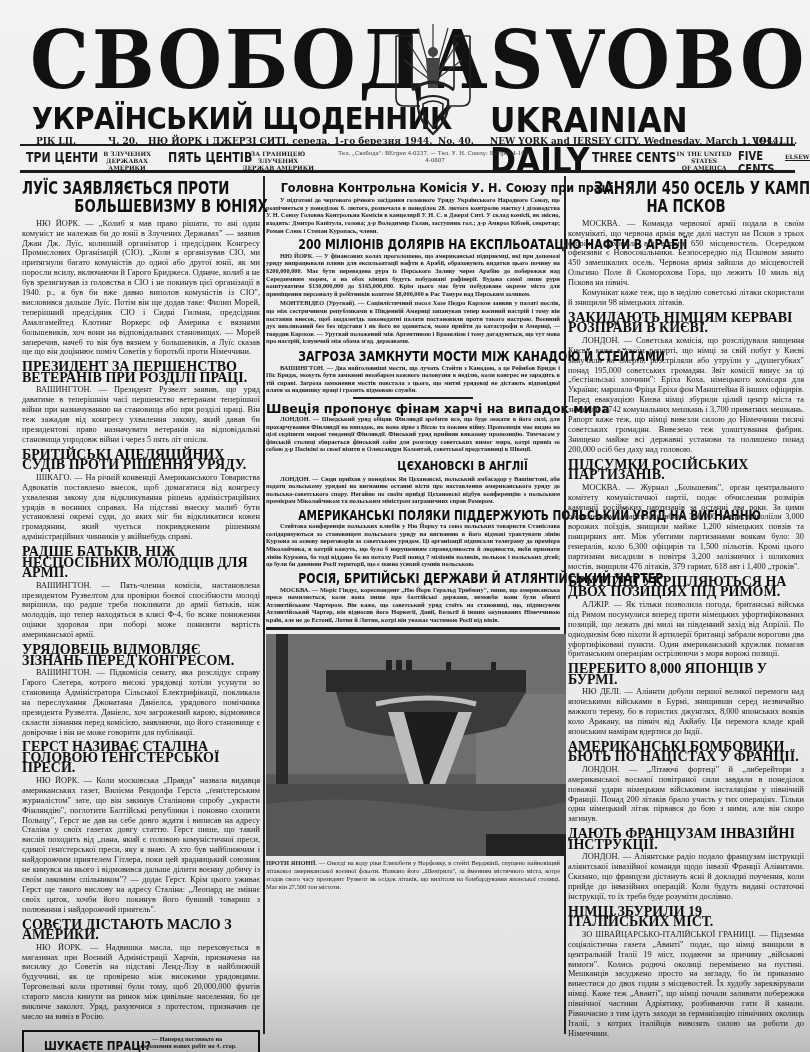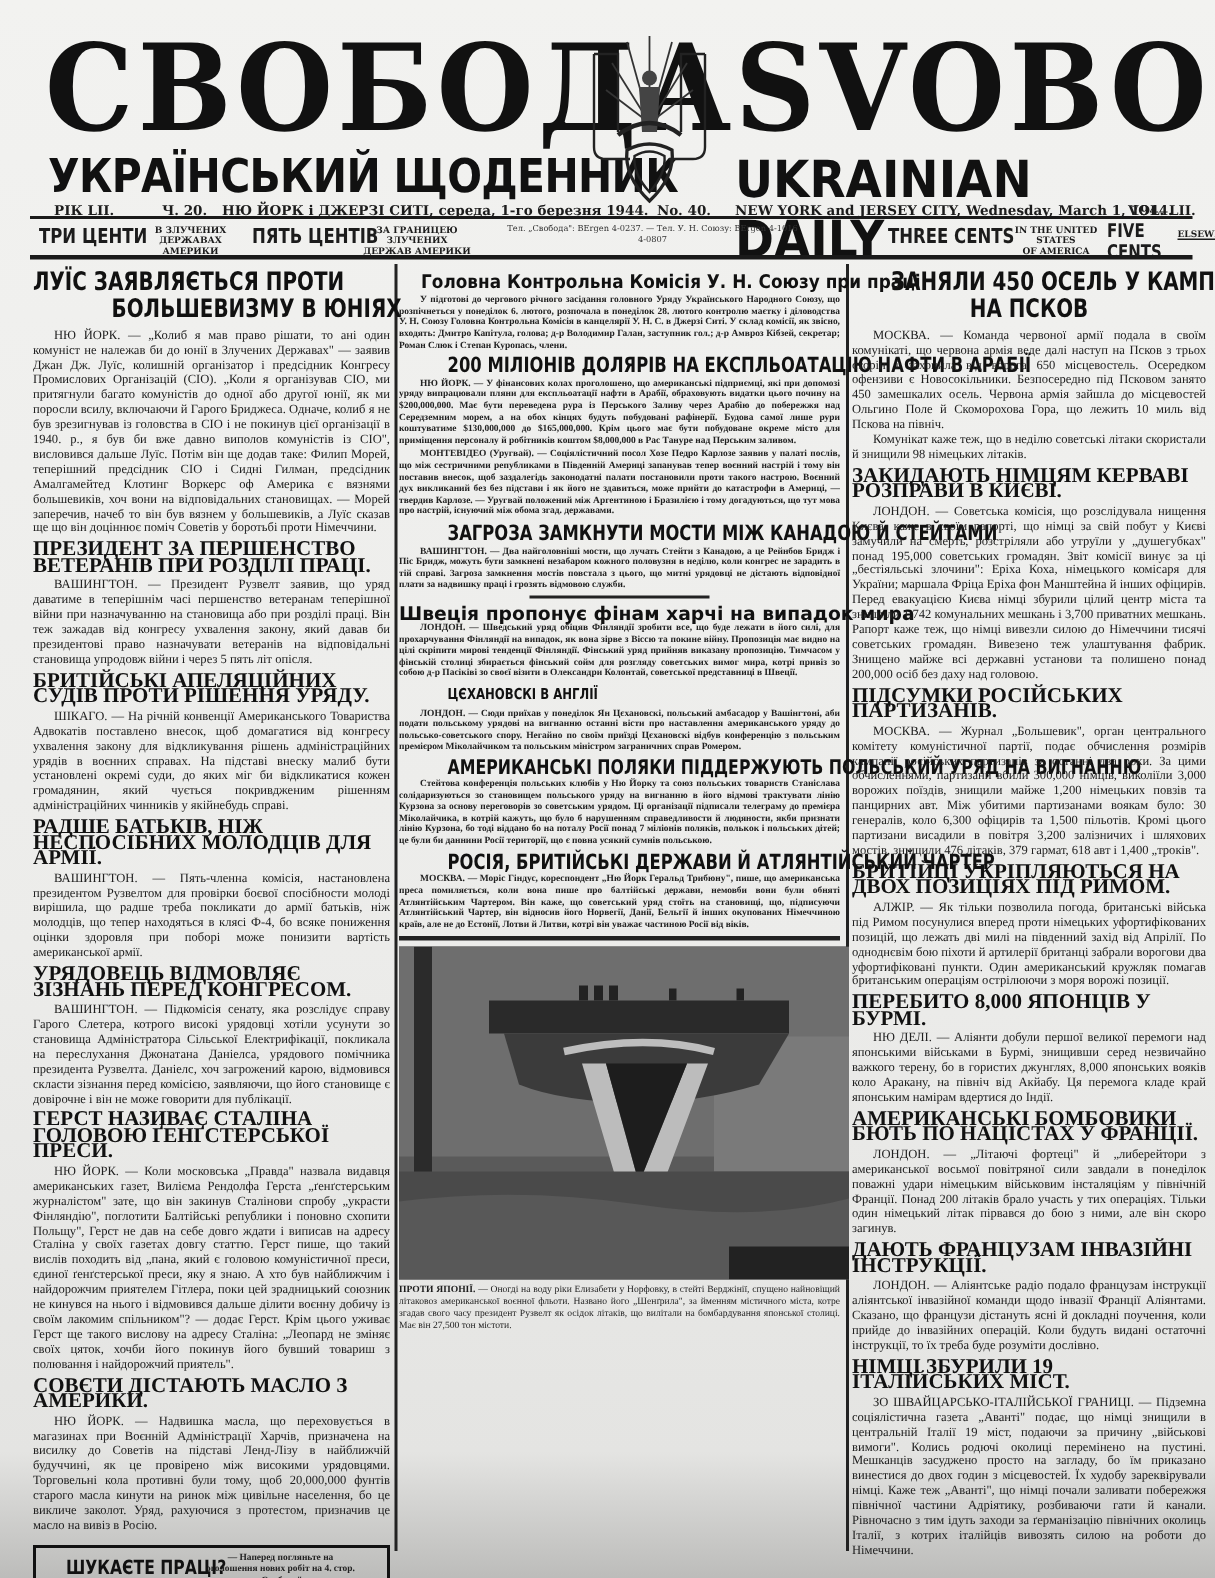--- a/index.html
+++ b/index.html
@@ -159,21 +159,21 @@
 
     <div class="hl" style="font-size:14px;text-align:center;margin-top:4px">
         <span class="hl-cond">ЗАГРОЗА ЗАМКНУТИ МОСТИ МІЖ КАНАДОЮ Й СТЕЙТАМИ</span>
       </div>
     <p class="body-sm indent">ВАШИНГТОН. — Два найголовніші мости, що лучать Стейти з Канадою, а це Рейнбов Бридж і Піс Бридж, можуть бути замкнені незабаром кожного половузня в неділю, коли конгрес не зарадить в тій справі. Загроза замкнення мостів повстала з цього, що митні урядовці не дістають відповідної плати за надвишку праці і грозять відмовою служби.</p>
     <div class="divider" style="width:120px"></div>
 
     <div class="hl" style="font-size:12.5px;text-align:center;margin-top:3px;white-space:nowrap">Швеція пропонує фінам харчі на випадок мира</div>
     <p class="body-sm indent">ЛОНДОН. — Шведський уряд обіцяв Фінляндії зробити все, що буде лежати в його силі, для прохарчування Фінляндії на випадок, як вона зірве з Віссю та покине війну. Пропозиція має видно на цілі скріпити мирові тенденції Фінляндії. Фінський уряд прийняв виказану пропозицію. Тимчасом у фінській столиці збирається фінський сойм для розгляду советських вимог мира, котрі привіз зо собою д-р Пасіківі зо своєї візити в Олександри Колонтай, советської представниці в Швеції.</p>
 
-    <div class="hl" style="font-size:10px;text-align:left;margin-top:6px">
+    <div class="hl" style="font-size:13px;text-align:right;margin-top:6px">
         <span class="hl-cond">ЦЄХАНОВСКІ В АНГЛІЇ</span>
       </div>
     <p class="body-sm indent" style="margin-top:2px">ЛОНДОН. — Сюди приїхав у понеділок Ян Цєхановскі, польський амбасадор у Вашінгтоні, аби подати польському урядові на вигнанню останні вісти про наставлення американського уряду до польсько-советського спору. Негайно по своїм приїзді Цєхановскі відбув конференцію з польським премієром Міколайчиком та польським міністром заграничних справ Ромером.</p>
 
     <div class="hl" style="font-size:13.5px;text-align:center;margin-top:3px">
         <span class="hl-cond">АМЕРИКАНСЬКІ ПОЛЯКИ ПІДДЕРЖУЮТЬ ПОЛЬСЬКИЙ УРЯД НА ВИГНАННЮ</span>
       </div>
     <p class="body-sm indent">Стейтова конференція польських клюбів у Ню Йорку та союз польських товариств Станіслава солідаризуються зо становищем польського уряду на вигнанню в його відмові трактувати лінію Курзона за основу переговорів зо советським урядом. Ці організації підписали телеграму до премієра Міколайчика, в котрій кажуть, що було б нарушенням справедливости й людяности, якби признати лінію Курзона, бо тоді віддано бо на поталу Росії понад 7 міліонів поляків, полькок і польських дітей; це були би даннини Росії території, що є повна усякий сумнів польською.</p>
 
     <div class="hl" style="font-size:14px;text-align:center;margin-top:3px">

